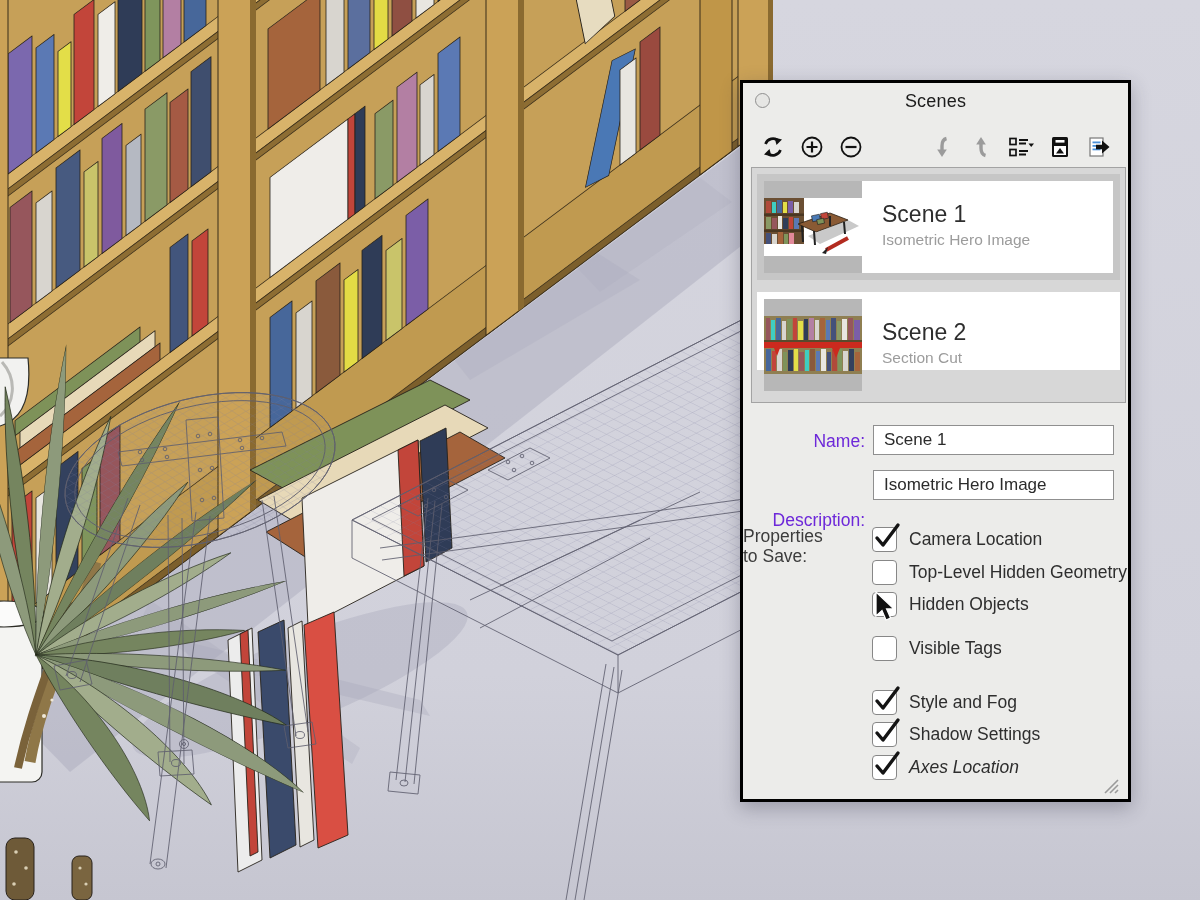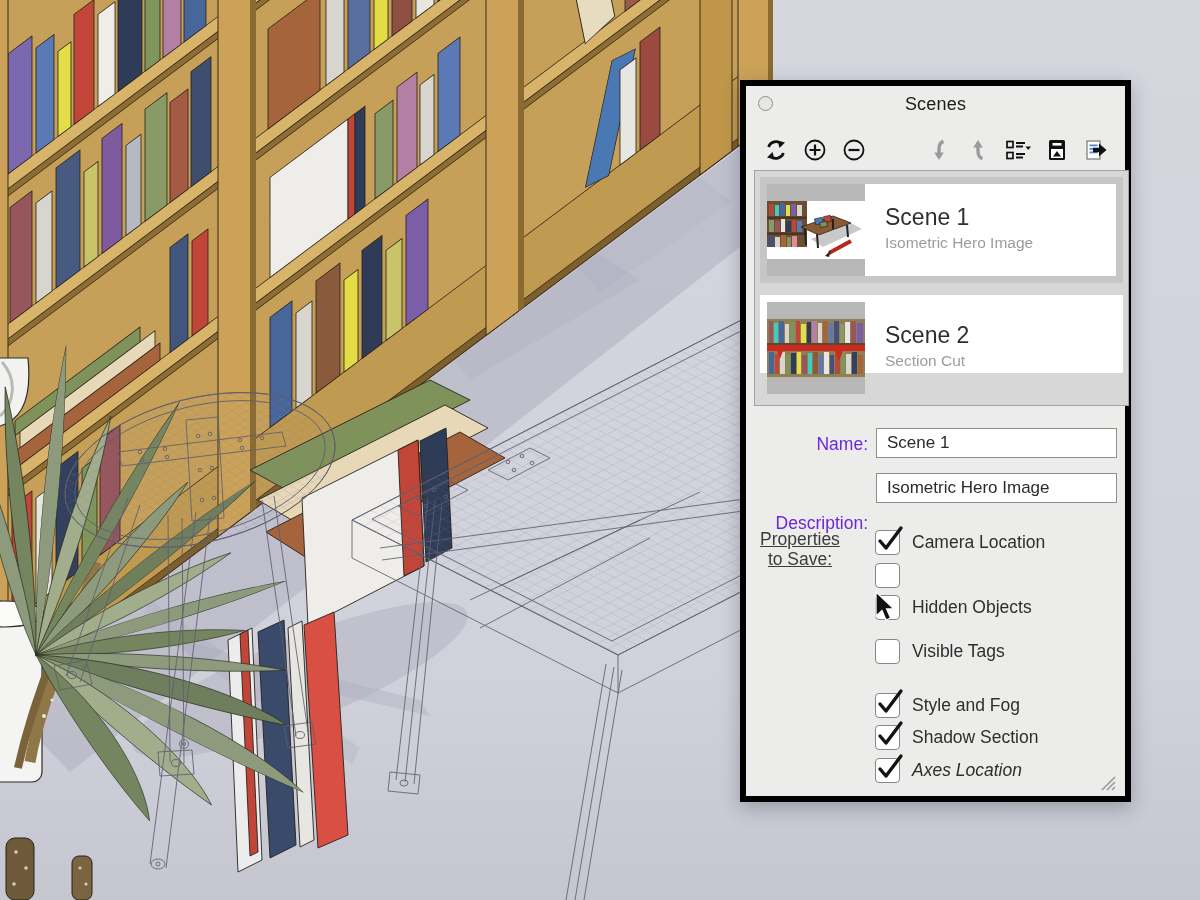--- a/index.html
+++ b/index.html
@@ -5,21 +5,21 @@
   html,body{margin:0;padding:0;}
   body{
     width:1200px;height:900px;overflow:hidden;position:relative;
     font-family:"Liberation Sans",sans-serif;
     background:#d3d3dd;
   }
   #viewport{position:absolute;inset:0;z-index:0;}
   
   #scenes-panel{
     position:absolute;left:740px;top:80px;width:391px;height:722px;z-index:10;
-    background:#ececea;border:6px solid #000000;
+    background:#ececea;border:3px solid #000000;
     box-shadow:0 6px 18px rgba(40,40,60,.30);
     box-sizing:border-box;
     padding-left:24px;
   }
   .panel-header{position:absolute;left:0;top:0;width:100%;height:32px;}
   .panel-title{
     position:absolute;left:0;right:0;top:8px;text-align:center;
     font-size:18px;color:#1b1b1b;letter-spacing:.2px;
   }
   .panel-close{
@@ -44,21 +44,21 @@
   .scene-row.plain .scene-text{background:transparent;}
   .scene-title{font-size:23px;color:#2e2e2e;line-height:1.15;}
   .scene-sub{font-size:15.5px;color:#9c9c9c;margin-top:4px;}
   
   .f-label{position:absolute;width:108px;text-align:right;font-size:17.5px;color:#6d28d9;}
   .f-input{
     position:absolute;left:130px;width:241px;height:30px;box-sizing:border-box;
     border:1px solid #8f8f8f;background:#fff;font-family:"Liberation Sans",sans-serif;
     font-size:17px;color:#2b2b2b;padding:0 0 0 10px;outline:none;
   }
-  .props-label{position:absolute;left:0;width:108px;text-align:center;font-size:17.5px;color:#3c3c3c;line-height:1.12;text-decoration:underline;}
+  .props-label{position:absolute;left:0;width:108px;text-align:left;font-size:17.5px;color:#3c3c3c;line-height:1.12;}
   .cb-row{position:absolute;left:129px;height:25px;display:flex;align-items:center;text-align:right;}
   .checkbox{
     width:25px;height:25px;box-sizing:border-box;border:1.5px solid #878787;border-radius:4px;
     background:#fff;position:relative;flex:none;
   }
   .checkbox .tick{display:none;position:absolute;left:-1px;top:-6px;overflow:visible;}
   .checkbox.checked .tick{display:block;}
   .cb-label{font-size:17.5px;color:#2e2e2e;margin-left:12px;white-space:nowrap;}
   .resize-grip{position:absolute;right:5px;bottom:4px;}
   #cursor{position:absolute;left:874px;top:591px;z-index:20;}
@@ -550,20 +550,21 @@
       <svg class="tick" width="30" height="28">
           <polyline points="5,16 11,23 26,3" fill="none" stroke="#141414" stroke-width="3.4" stroke-linecap="round" stroke-linejoin="round"></polyline>
         </svg>
     </div>
     <span class="cb-label">Camera Location</span>
   </div>
   <div class="cb-row" style="top:477px;">
     <div class="checkbox">
       
     </div>
+    <span class="cb-label">Top-Level Hidden Geometry</span>
   </div>
   <div class="cb-row" style="top:509px;">
     <div class="checkbox">
       
     </div>
     <span class="cb-label">Hidden Objects</span>
   </div>
   <div class="cb-row" style="top:542px;margin-top:11px;">
     <div class="checkbox">
       
@@ -577,21 +578,21 @@
         </svg>
     </div>
     <span class="cb-label">Style and Fog</span>
   </div>
   <div class="cb-row" style="top:639px;">
     <div class="checkbox checked">
       <svg class="tick" width="30" height="28">
           <polyline points="5,16 11,23 26,3" fill="none" stroke="#141414" stroke-width="3.4" stroke-linecap="round" stroke-linejoin="round"></polyline>
         </svg>
     </div>
-    <span class="cb-label">Shadow Section</span>
+    <span class="cb-label">Shadow Settings</span>
   </div>
   <div class="cb-row" style="top:672px;font-style:italic;">
     <div class="checkbox checked">
       <svg class="tick" width="30" height="28">
           <polyline points="5,16 11,23 26,3" fill="none" stroke="#141414" stroke-width="3.4" stroke-linecap="round" stroke-linejoin="round"></polyline>
         </svg>
     </div>
     <span class="cb-label">Axes Location</span>
   </div>
 

